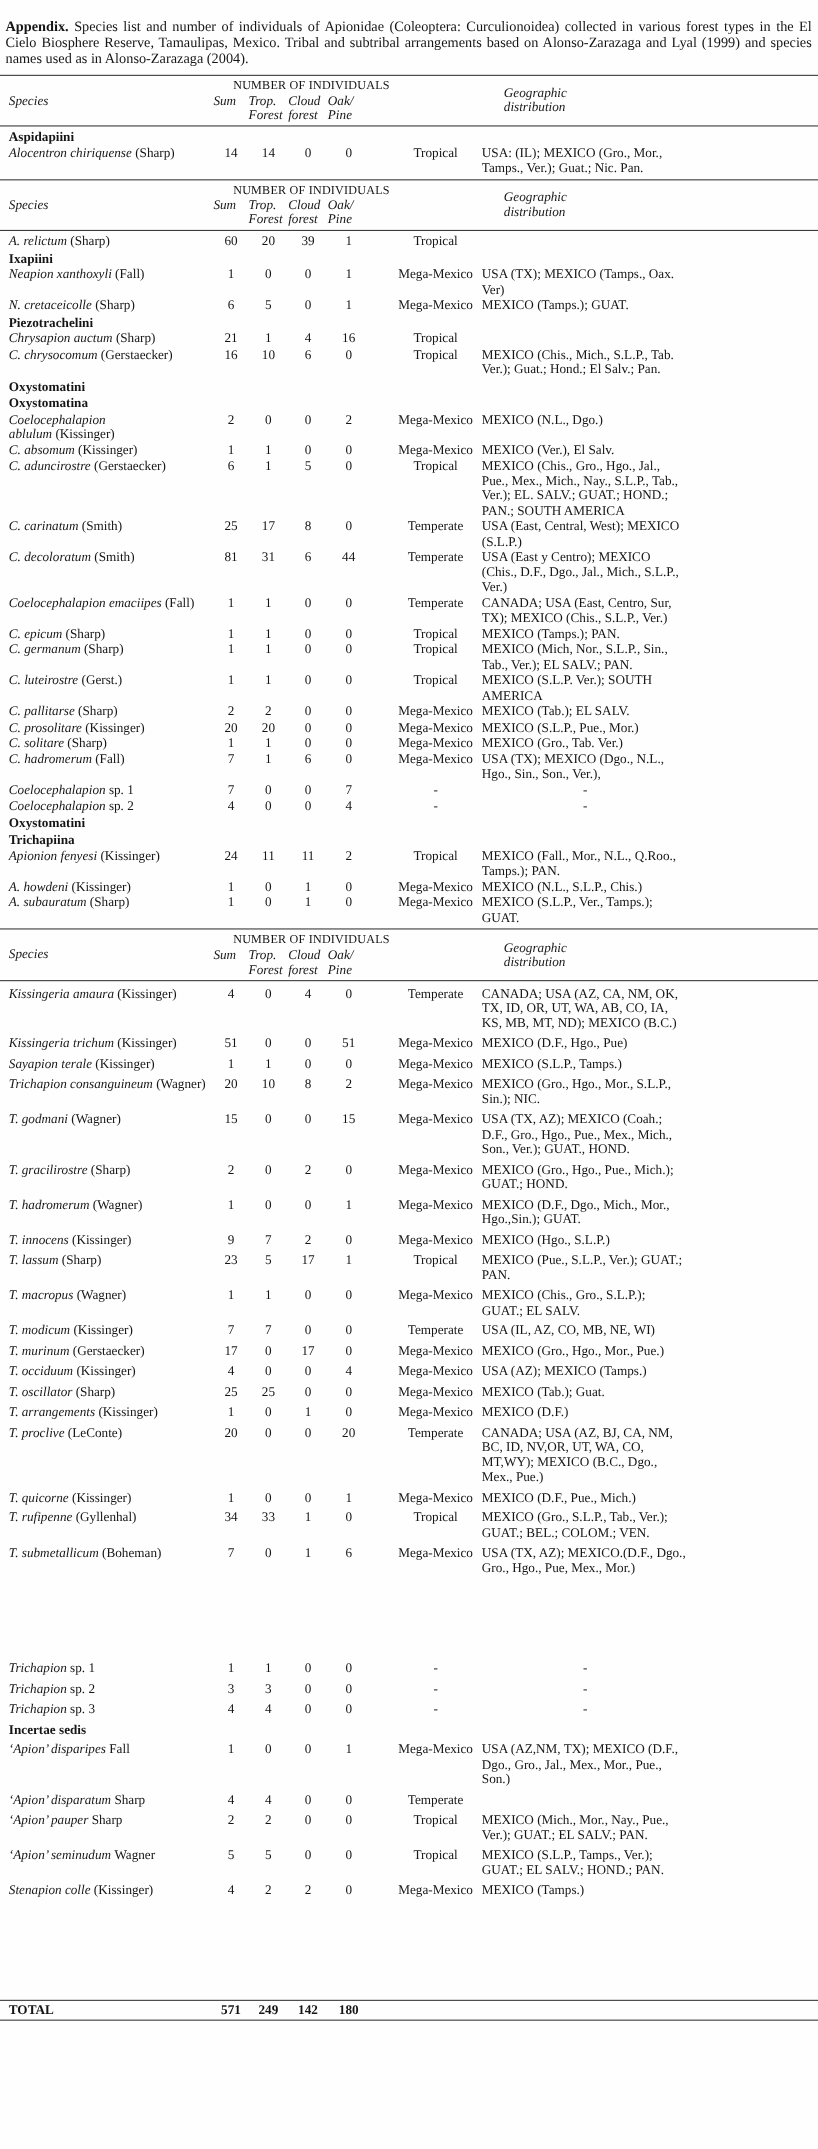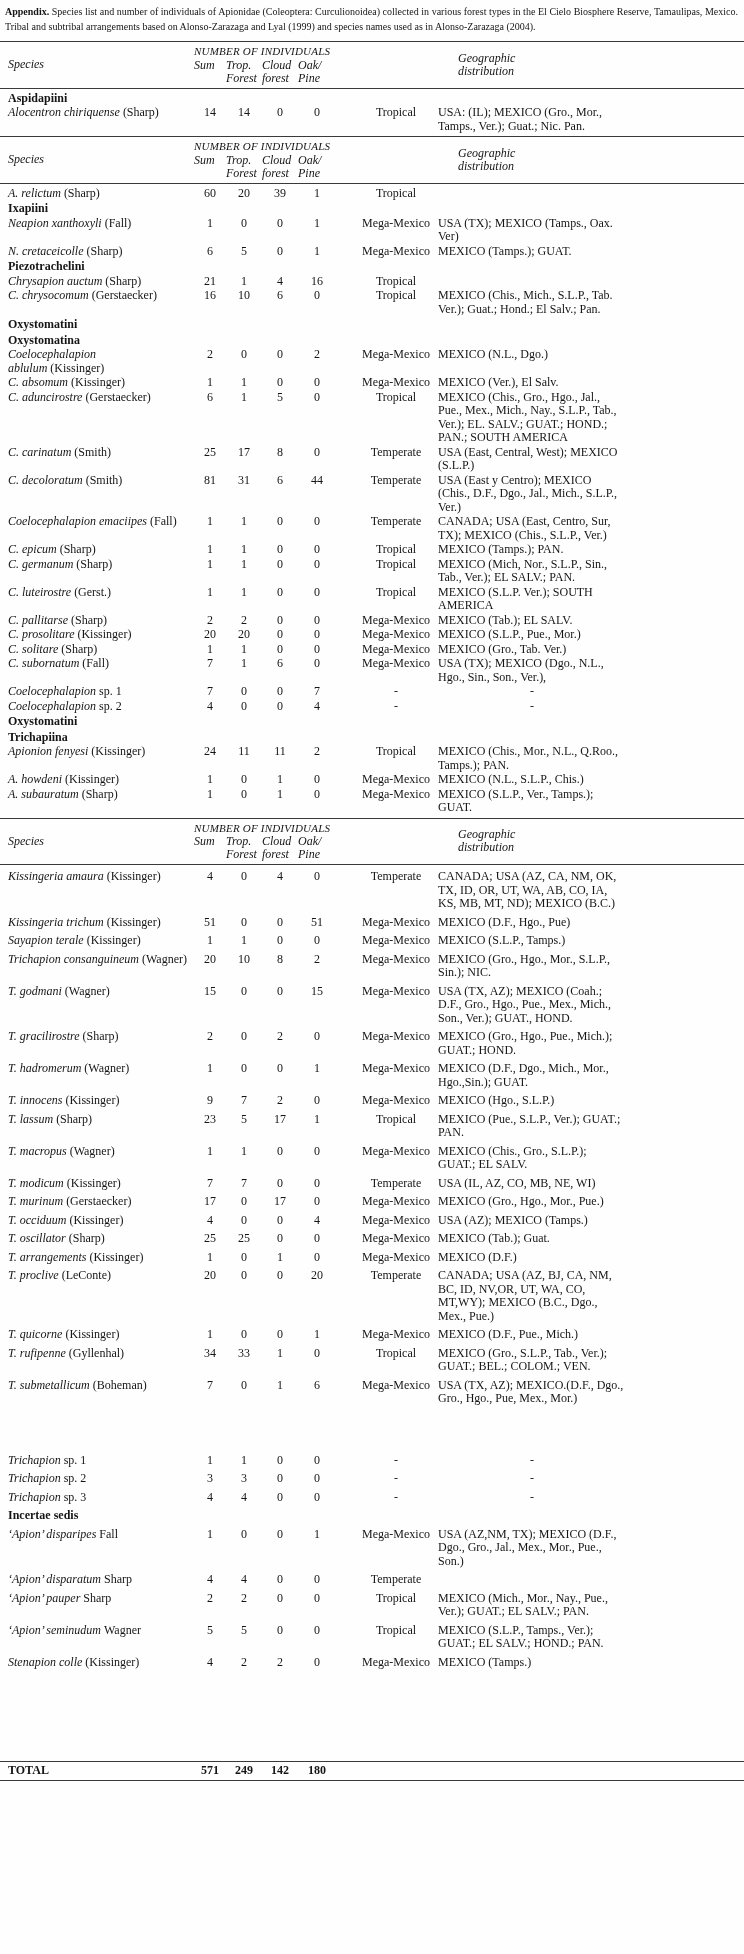--- a/index.html
+++ b/index.html
@@ -8,23 +8,23 @@
     width: 744px;
     min-height: 1954px;
     background: #fefefe;
     color: #151515;
     font-family: "Liberation Serif", "DejaVu Serif", serif;
     font-size: 12px;
   }
   .page { padding-top: 5px; }
 
   .caption {
-    margin: 0 6px 7px 5px;
+    margin: 12px 6px 7px 5px;
     text-align: justify;
-    font-size: 10px;
+    font-size: 13px;
     line-height: 14.5px;
   }
   .cap-label { font-weight: bold; }
 
   .apx-table { width: 744px; }
 
   .row {
     display: grid;
     grid-template-columns: 186px 32px 36px 36px 38px 102px 190px;
     padding-left: 8px;
@@ -44,34 +44,34 @@
   .head-row {
     grid-template-columns: 186px 142px 102px 190px;
     border-top: 1px solid #3a3a3a;
     border-bottom: 1px solid #3a3a3a;
     padding-top: 3px;
     padding-bottom: 3px;
     margin: 3px 0 3px 0;
     align-items: center;
   }
   .h-species { font-style: italic; align-self: center; }
-  .h-title { font-style: italic; font-size: 11px; letter-spacing: 0.2px; white-space: nowrap; }
+  .h-title { font-size: 11px; letter-spacing: 0.2px; white-space: nowrap; margin-left: 18px; }
   .h-sub { display: grid; grid-template-columns: 32px 36px 36px 38px; }
   .h-col { font-style: italic; text-align: left; white-space: pre-line; line-height: 13px; }
   .h-dist { font-style: italic; white-space: pre-line; padding-left: 20px; align-self: center; line-height: 13px; }
 
   .num { text-align: center; }
   .sci { font-style: italic; }
   .auth { font-style: normal; }
   .aff { text-align: center; padding-left: 18px; }
   .dist { padding-right: 2px; }
   .dist.dash { text-align: center; }
 
   .loose { margin-top: 5px; }
-  .bigGap { margin-top: 48px; }
+  .bigGap { margin-top: 78px; }
 
   .total-row {
     font-weight: bold;
     border-top: 1px solid #3a3a3a;
     border-bottom: 1px solid #3a3a3a;
     padding-top: 2px;
     padding-bottom: 2px;
   }
   .total-row.bigGap { margin-top: 92px; }
 </style>
@@ -282,21 +282,21 @@
         <div class="row sp-row">
           <div class="cell sp-name"><span class="sci">C. solitare</span><span class="auth">&nbsp;(Sharp)</span></div>
           <div class="cell num">1</div>
           <div class="cell num">1</div>
           <div class="cell num">0</div>
           <div class="cell num">0</div>
           <div class="cell aff">Mega-Mexico</div>
           <div class="cell dist">MEXICO (Gro., Tab. Ver.)</div>
         </div>
         <div class="row sp-row">
-          <div class="cell sp-name"><span class="sci">C. subornatum</span><span class="auth">&nbsp;(Fall)</span></div>
+          <div class="cell sp-name"><span class="sci">C. hadromerum</span><span class="auth">&nbsp;(Fall)</span></div>
           <div class="cell num">7</div>
           <div class="cell num">1</div>
           <div class="cell num">6</div>
           <div class="cell num">0</div>
           <div class="cell aff">Mega-Mexico</div>
           <div class="cell dist">USA (TX); MEXICO (Dgo., N.L., Hgo., Sin., Son., Ver.),</div>
         </div>
         <div class="row sp-row">
           <div class="cell sp-name"><span class="sci">Coelocephalapion</span><span class="auth">&nbsp;sp. 1</span></div>
           <div class="cell num">7</div>
@@ -317,21 +317,21 @@
         </div>
         <div class="section-row"><span class="section-label">Oxystomatini</span></div>
         <div class="section-row"><span class="section-label">Trichapiina</span></div>
         <div class="row sp-row">
           <div class="cell sp-name"><span class="sci">Apionion fenyesi</span><span class="auth">&nbsp;(Kissinger)</span></div>
           <div class="cell num">24</div>
           <div class="cell num">11</div>
           <div class="cell num">11</div>
           <div class="cell num">2</div>
           <div class="cell aff">Tropical</div>
-          <div class="cell dist">MEXICO (Chis., Mor., N.L., Q.Roo., Tamps.); PAN.</div>
+          <div class="cell dist">MEXICO (Fall., Mor., N.L., Q.Roo., Tamps.); PAN.</div>
         </div>
         <div class="row sp-row">
           <div class="cell sp-name"><span class="sci">A. howdeni</span><span class="auth">&nbsp;(Kissinger)</span></div>
           <div class="cell num">1</div>
           <div class="cell num">0</div>
           <div class="cell num">1</div>
           <div class="cell num">0</div>
           <div class="cell aff">Mega-Mexico</div>
           <div class="cell dist">MEXICO (N.L., S.L.P., Chis.)</div>
         </div>

